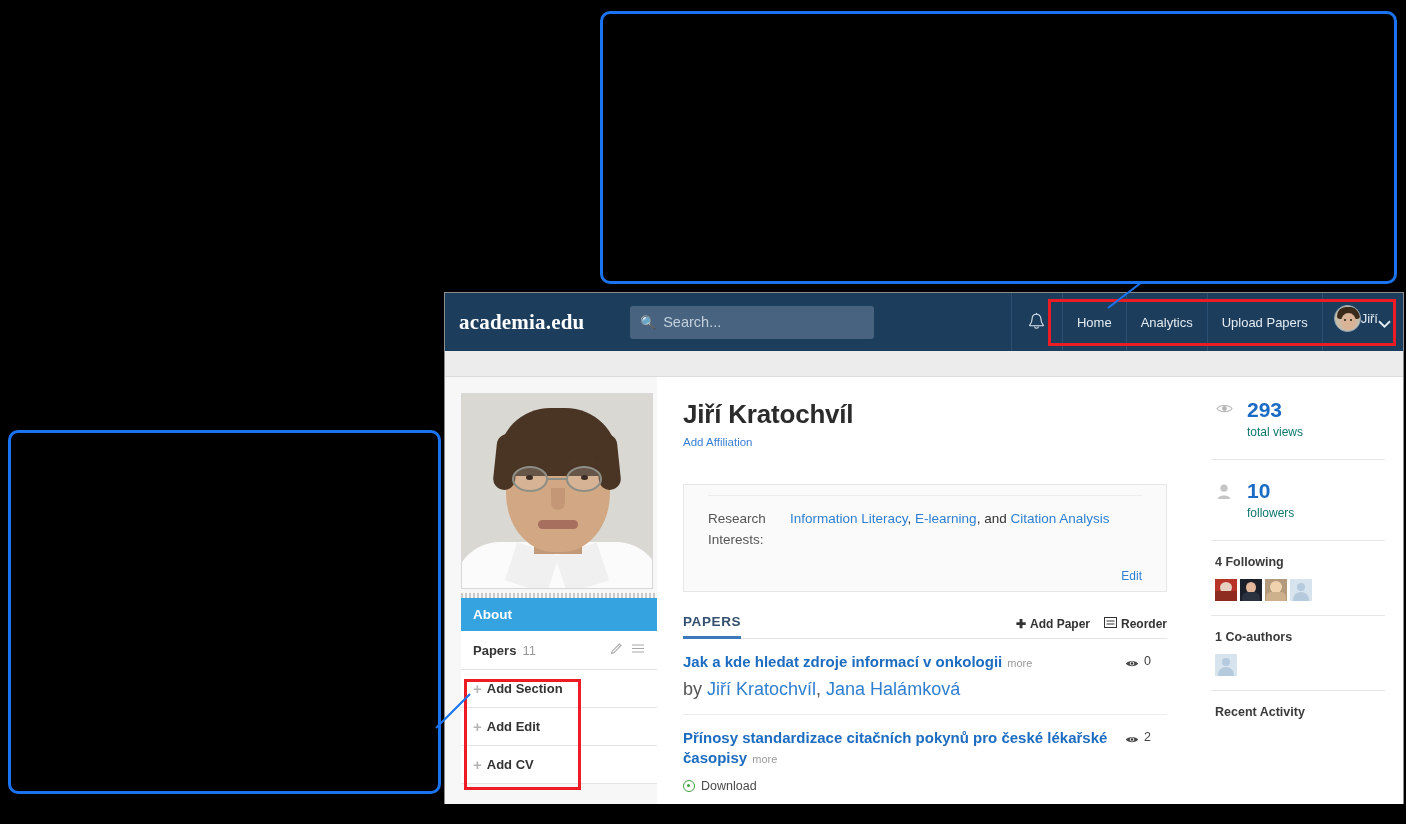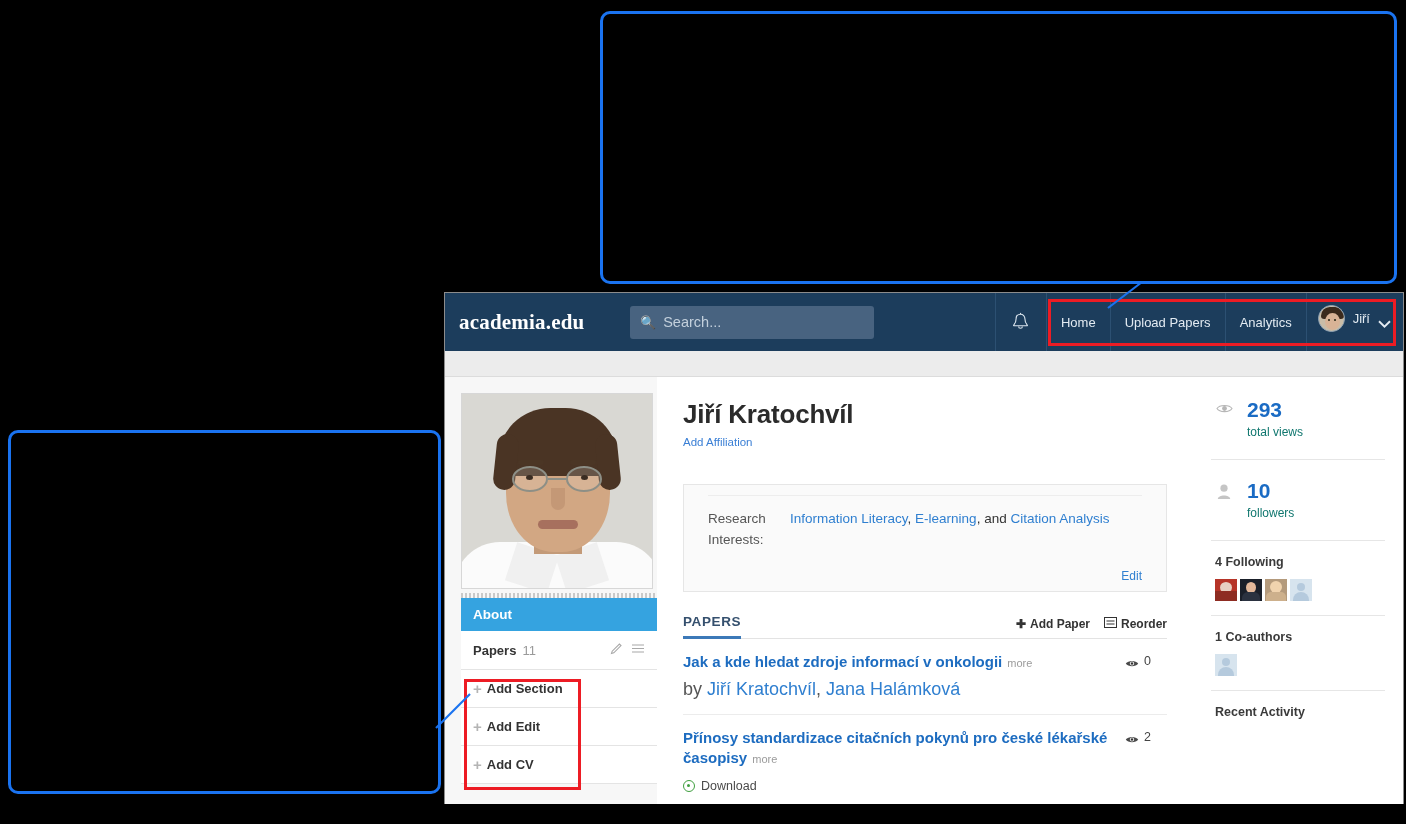--- a/index.html
+++ b/index.html
@@ -62,21 +62,21 @@
     cursor: pointer;
   }
   .bell { width: 17px; height: 20px; position: relative; }
   .navlink {
     display: flex; align-items: center; justify-content: center;
     color: #e3ebf2; font-size: 13px; padding: 0 14px;
     border-right: 1px solid #2c5072; cursor: pointer; white-space: nowrap;
   }
   .navlink:first-child { border-left: 1px solid #2c5072; }
   .user-cell {
-    display: flex; align-items: center; gap: 8px; padding: 0 12px 8px 11px; cursor: pointer;
+    display: flex; align-items: center; padding: 0 12px 8px 11px; cursor: pointer;
   }
   .avatar-sm {
     width: 27px; height: 27px; border-radius: 50%; overflow: hidden;
     background: #c9bda8; border: 1px solid #90a4b5; position: relative; flex: 0 0 auto;
   }
   .avatar-sm .hair { position:absolute; left:2px; top:1px; width:23px; height:12px; background:#3a2a1c; border-radius:11px 11px 4px 4px; }
   .avatar-sm .face { position:absolute; left:6px; top:7px; width:15px; height:17px; background:#d8b396; border-radius:50%; }
   .avatar-sm .eye { position:absolute; top:13px; width:2.5px; height:2.5px; background:#221; border-radius:50%; }
   .avatar-sm .eye.l { left:9px; } .avatar-sm .eye.r { left:15px; }
   .user-name { color: #e3ebf2; font-size: 13px; }
@@ -232,22 +232,22 @@
         <div class="bell-cell">
           <span class="bell">
             <svg width="17" height="20" viewBox="0 0 17 20">
               <path d="M8.5 2.2c-2.6 0-4.4 2-4.4 4.6 0 4-1.6 5.4-2.4 6.3-.25.3-.05.7.35.7h12.9c.4 0 .6-.4.35-.7-.8-.9-2.4-2.3-2.4-6.3 0-2.6-1.8-4.6-4.4-4.6z" fill="none" stroke="#dbe6ef" stroke-width="1.1"></path>
               <path d="M8.5 2.2V0.9" stroke="#dbe6ef" stroke-width="1.1"></path>
               <path d="M6.6 14.4c0 1.1.85 1.9 1.9 1.9s1.9-.8 1.9-1.9" fill="none" stroke="#dbe6ef" stroke-width="1.1"></path>
             </svg>
           </span>
         </div>
         <div class="navlink">Home</div>
+        <div class="navlink">Analytics</div>
         <div class="navlink">Upload Papers</div>
-        <div class="navlink">Analytics</div>
         <div class="user-cell">
           <span class="avatar-sm">
             <span class="hair"></span>
               <span class="face"></span>
             <span class="eye l"></span>
               <span class="eye r"></span>
           </span>
           <span class="user-name">Jiří</span>
           <span class="chev">
             <svg width="13" height="8" viewBox="0 0 13 8">

